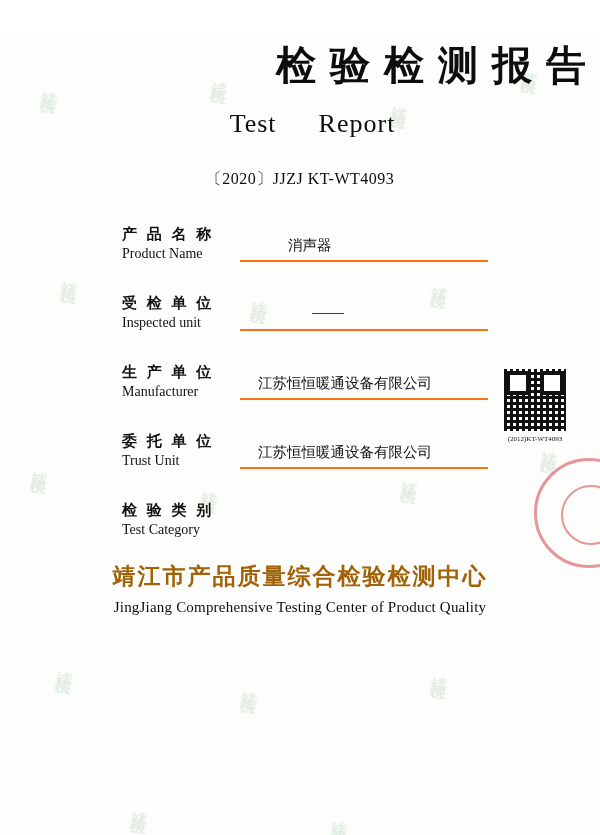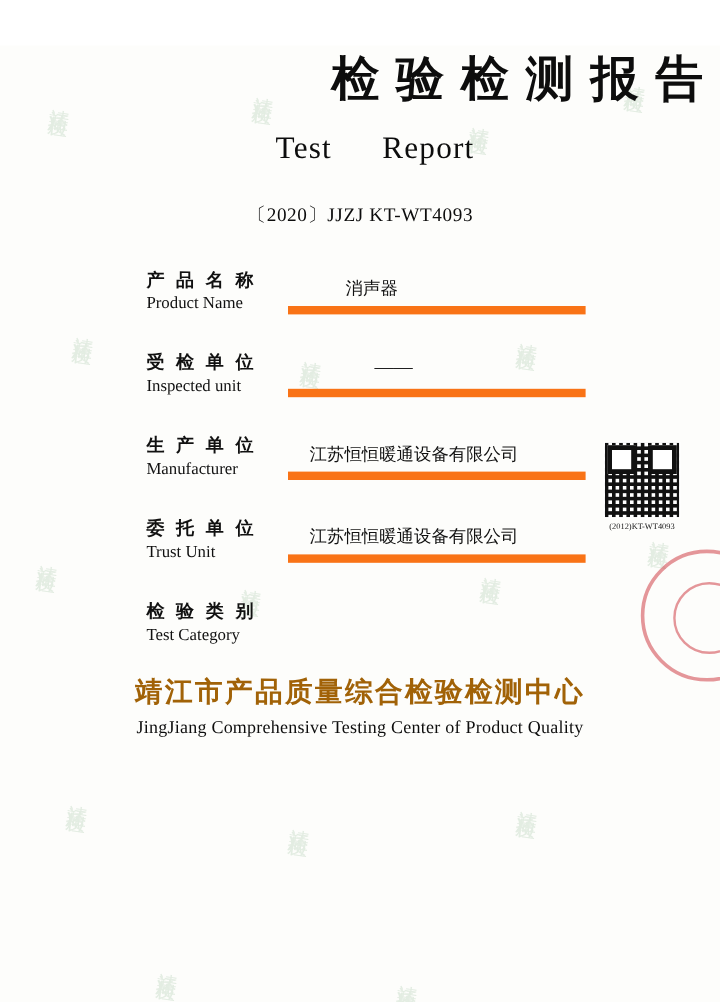--- a/index.html
+++ b/index.html
@@ -251,21 +251,21 @@
   .label-en {
     font-family: "Liberation Serif", serif;
     font-size: 14px;
     color: #111;
     display: block;
     margin-top: 3px;
     white-space: nowrap;
   }
   .field-value {
     flex: 1;
-    border-bottom: 7px solid #f97316;
+    border-bottom: 2px solid #f97316;
     height: 42px;
     position: relative;
     margin-left: 6px;
   }
   .field-value span {
     position: absolute;
     bottom: 5px;
     left: 18px;
     font-family: "Liberation Serif", serif;
     font-size: 14.5px;

